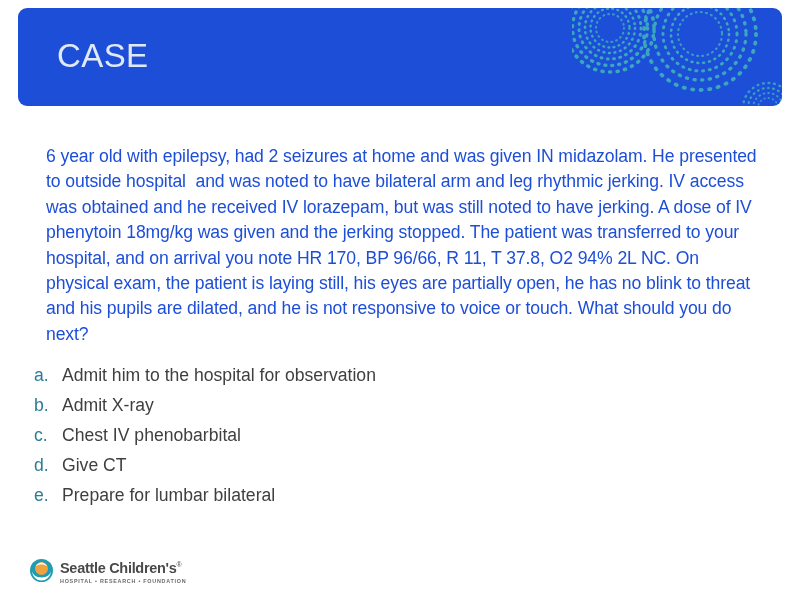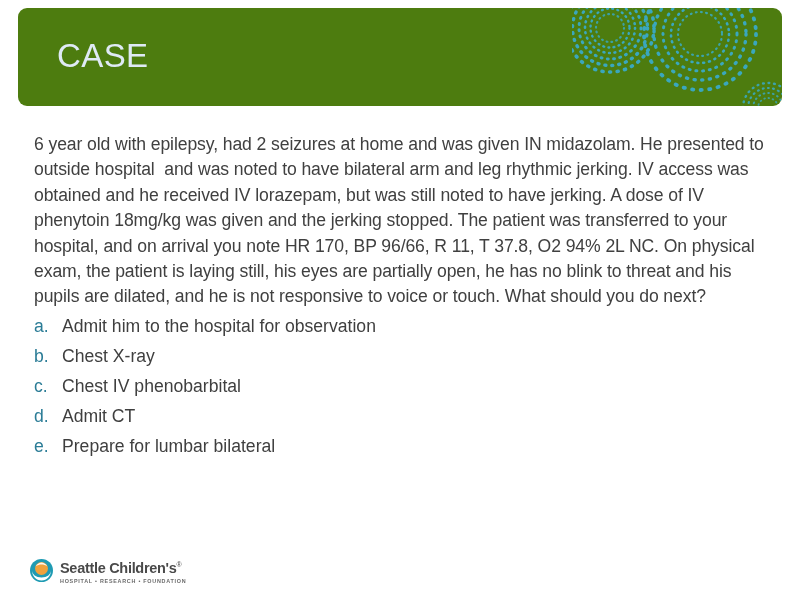--- a/index.html
+++ b/index.html
@@ -15,21 +15,21 @@
     position: relative;
   }
 
   
   .banner {
     position: absolute;
     left: 18px;
     top: 8px;
     width: 764px;
     height: 98px;
-    background: #4d7c0f;
+    background: #1d4ed8;
     border-radius: 9px;
     overflow: hidden;
   }
   .banner-title {
     position: absolute;
     left: 39px;
     top: 31px;
     font-size: 33px;
     line-height: 1;
     color: #dfeaf5;
@@ -49,23 +49,23 @@
   
   .content {
     position: absolute;
     left: 30px;
     top: 128px;
     width: 748px;
   }
   .case-paragraph {
     font-size: 17.6px;
     line-height: 25.4px;
-    color: #404040;
+    color: #1d4ed8;
     text-align: left;
-    margin: 4px;
+    margin: 16px;
     white-space: pre-wrap;
     letter-spacing: -0.1px;
   }
 
   
   .options {
     list-style: none;
     margin: 4px 0 0 0;
     padding: 0;
   }
@@ -177,29 +177,29 @@
 
   <p class="case-paragraph">6 year old with epilepsy, had 2 seizures at home and was given IN midazolam. He presented to outside hospital  and was noted to have bilateral arm and leg rhythmic jerking. IV access was obtained and he received IV lorazepam, but was still noted to have jerking. A dose of IV phenytoin 18mg/kg was given and the jerking stopped. The patient was transferred to your hospital, and on arrival you note HR 170, BP 96/66, R 11, T 37.8, O2 94% 2L NC. On physical exam, the patient is laying still, his eyes are partially open, he has no blink to threat and his pupils are dilated, and he is not responsive to voice or touch. What should you do next?</p>
 
   <ul class="options">
     <li class="option-row">
       <span class="option-marker">a.</span>
       <span class="option-text">Admit him to the hospital for observation</span>
     </li>
     <li class="option-row">
       <span class="option-marker">b.</span>
-      <span class="option-text">Chest X-ray</span>
+      <span class="option-text">Admit X-ray</span>
     </li>
     <li class="option-row">
       <span class="option-marker">c.</span>
       <span class="option-text">Chest IV phenobarbital</span>
     </li>
     <li class="option-row">
       <span class="option-marker">d.</span>
-      <span class="option-text">Admit CT</span>
+      <span class="option-text">Give CT</span>
     </li>
     <li class="option-row">
       <span class="option-marker">e.</span>
       <span class="option-text">Prepare for lumbar bilateral</span>
     </li>
   </ul>
 </div>
 
 <div class="footer-logo">
   <svg class="logo-mark" viewBox="0 0 50 50">

